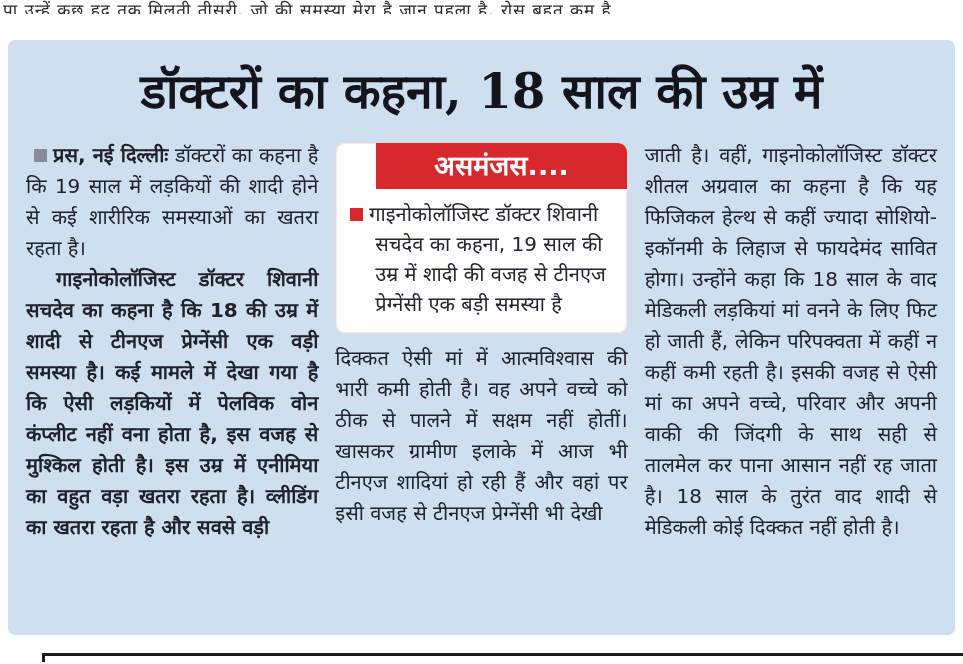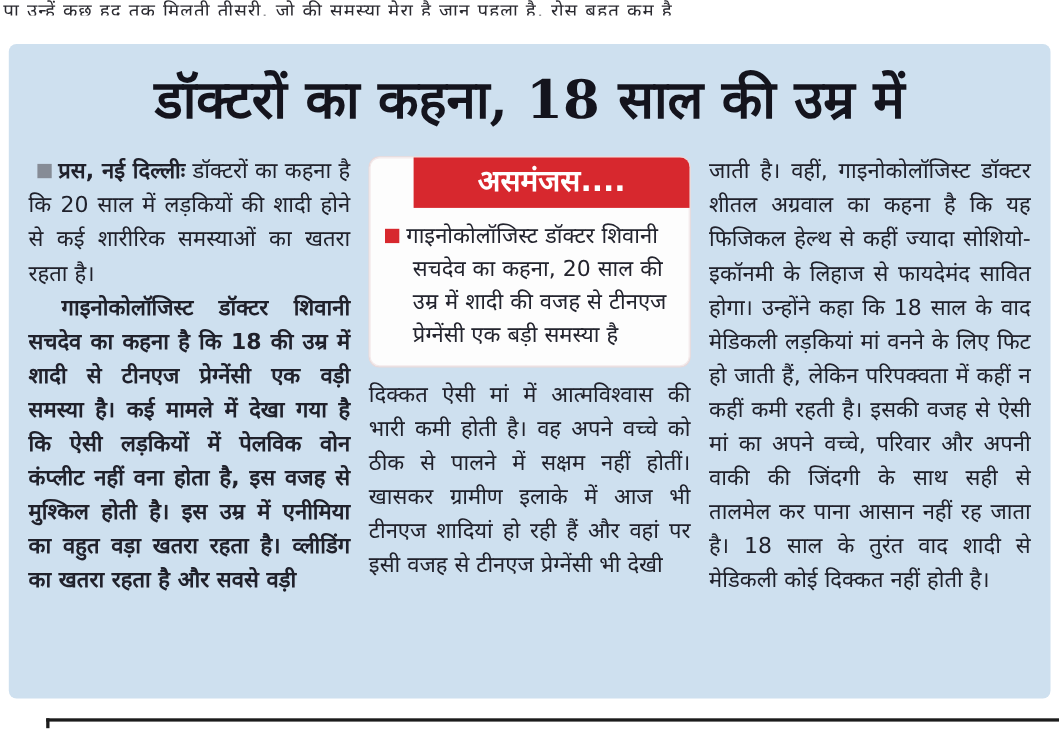--- a/index.html
+++ b/index.html
@@ -73,29 +73,29 @@
 
 <div class="article-card">
 
   <h1 class="headline">
     <span>डॉक्टरों का कहना, 18 साल की उम्र में</span><br>
   </h1>
 
   <div class="columns">
 
     <div class="col">
-      <p class="first-line"><span class="bullet gray"></span><b>प्रस, नई दिल्लीः</b> <span>डॉक्टरों का कहना है कि 20 साल में लड़कियों की शादी होने से कई शारीरिक समस्याओं का खतरा रहता है।</span></p>
+      <p class="first-line"><span class="bullet gray"></span><b>प्रस, नई दिल्लीः</b> <span>डॉक्टरों का कहना है कि 19 साल में लड़कियों की शादी होने से कई शारीरिक समस्याओं का खतरा रहता है।</span></p>
       <p class="indent">गाइनोकोलॉजिस्ट डॉक्टर शिवानी सचदेव का कहना है कि 18 की उम्र में शादी से टीनएज प्रेग्नेंसी एक वड़ी समस्या है। कई मामले में देखा गया है कि ऐसी लड़कियों में पेलविक वोन कंप्लीट नहीं वना होता है, इस वजह से मुश्किल होती है। इस उम्र में एनीमिया का वहुत वड़ा खतरा रहता है। व्लीडिंग का खतरा रहता है और सवसे वड़ी</p>
     </div>
 
     <div class="col">
       <div class="hl-box">
         <div class="hl-box-header">असमंजस....</div>
         <div class="hl-box-body">
-          <p><span class="bullet red"></span><span>गाइनोकोलॉजिस्ट डॉक्टर शिवानी सचदेव का कहना, 20 साल की उम्र में शादी की वजह से टीनएज प्रेग्नेंसी एक बड़ी समस्या है</span></p>
+          <p><span class="bullet red"></span><span>गाइनोकोलॉजिस्ट डॉक्टर शिवानी सचदेव का कहना, 19 साल की उम्र में शादी की वजह से टीनएज प्रेग्नेंसी एक बड़ी समस्या है</span></p>
         </div>
       </div>
       <p>दिक्कत ऐसी मां में आत्मविश्वास की भारी कमी होती है। वह अपने वच्चे को ठीक से पालने में सक्षम नहीं होतीं। खासकर ग्रामीण इलाके में आज भी टीनएज शादियां हो रही हैं और वहां पर इसी वजह से टीनएज प्रेग्नेंसी भी देखी</p>
     </div>
 
     <div class="col">
       <p>जाती है। वहीं, गाइनोकोलॉजिस्ट डॉक्टर शीतल अग्रवाल का कहना है कि यह फिजिकल हेल्थ से कहीं ज्यादा सोशियो-इकॉनमी के लिहाज से फायदेमंद सावित होगा। उन्होंने कहा कि 18 साल के वाद मेडिकली लड़कियां मां वनने के लिए फिट हो जाती हैं, लेकिन परिपक्वता में कहीं न कहीं कमी रहती है। इसकी वजह से ऐसी मां का अपने वच्चे, परिवार और अपनी वाकी की जिंदगी के साथ सही से तालमेल कर पाना आसान नहीं रह जाता है। 18 साल के तुरंत वाद शादी से मेडिकली कोई दिक्कत नहीं होती है।</p>
     </div>
 
   </div>

